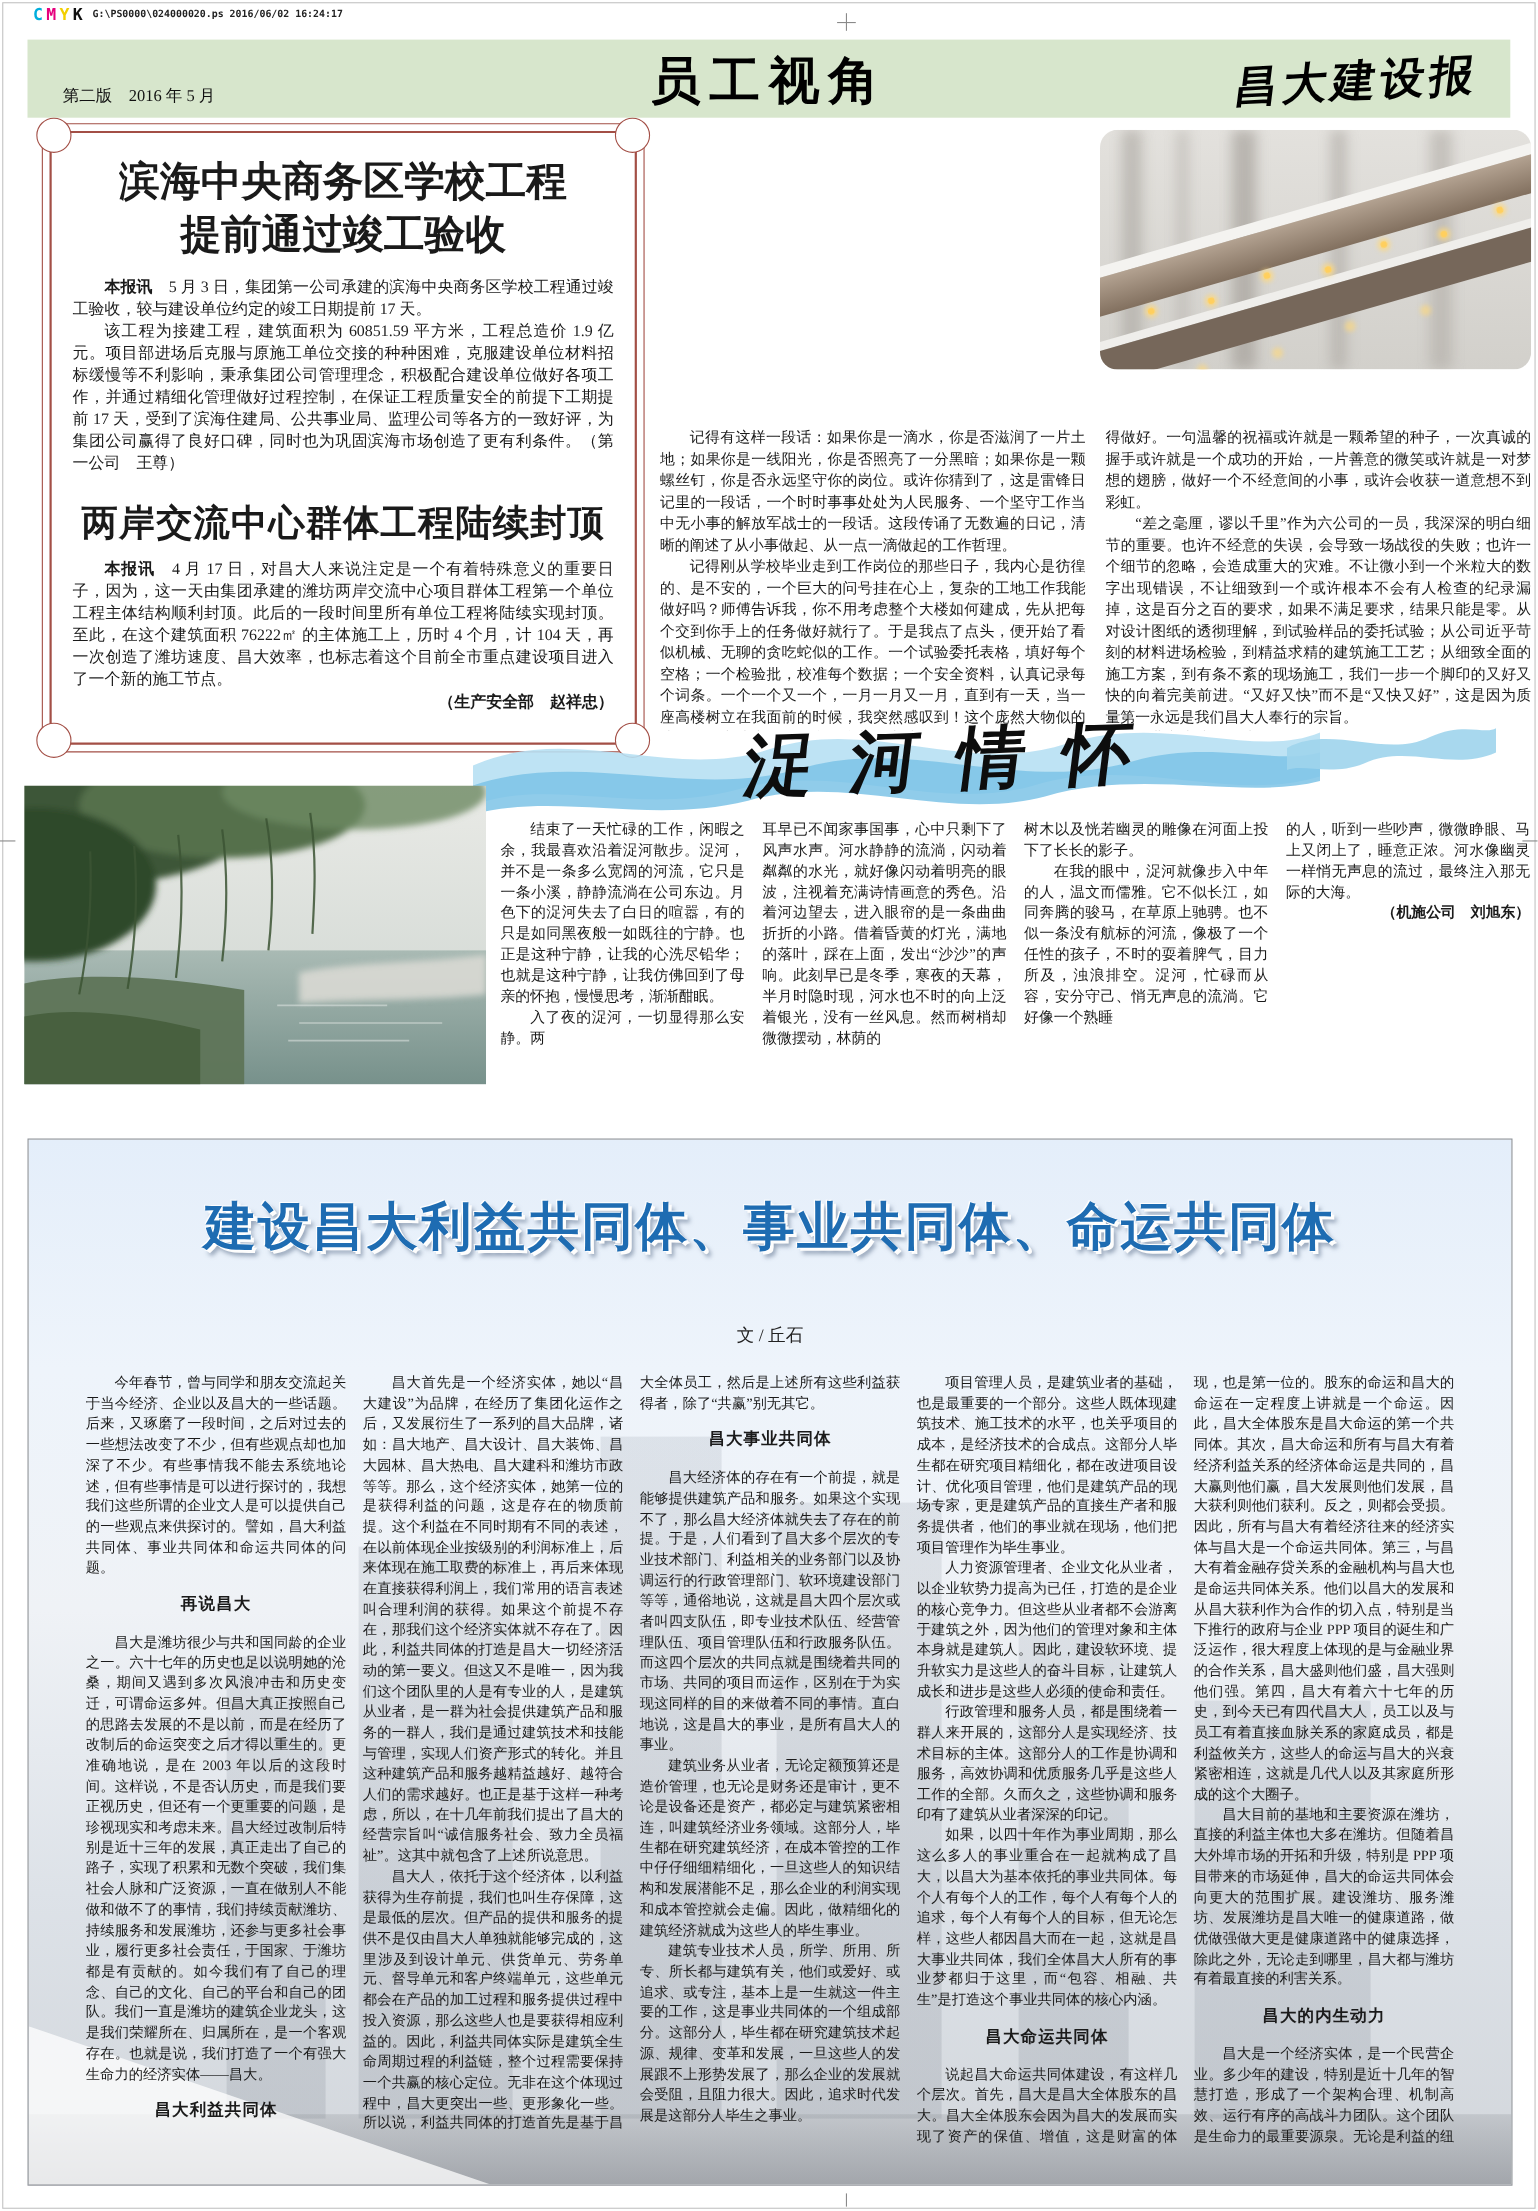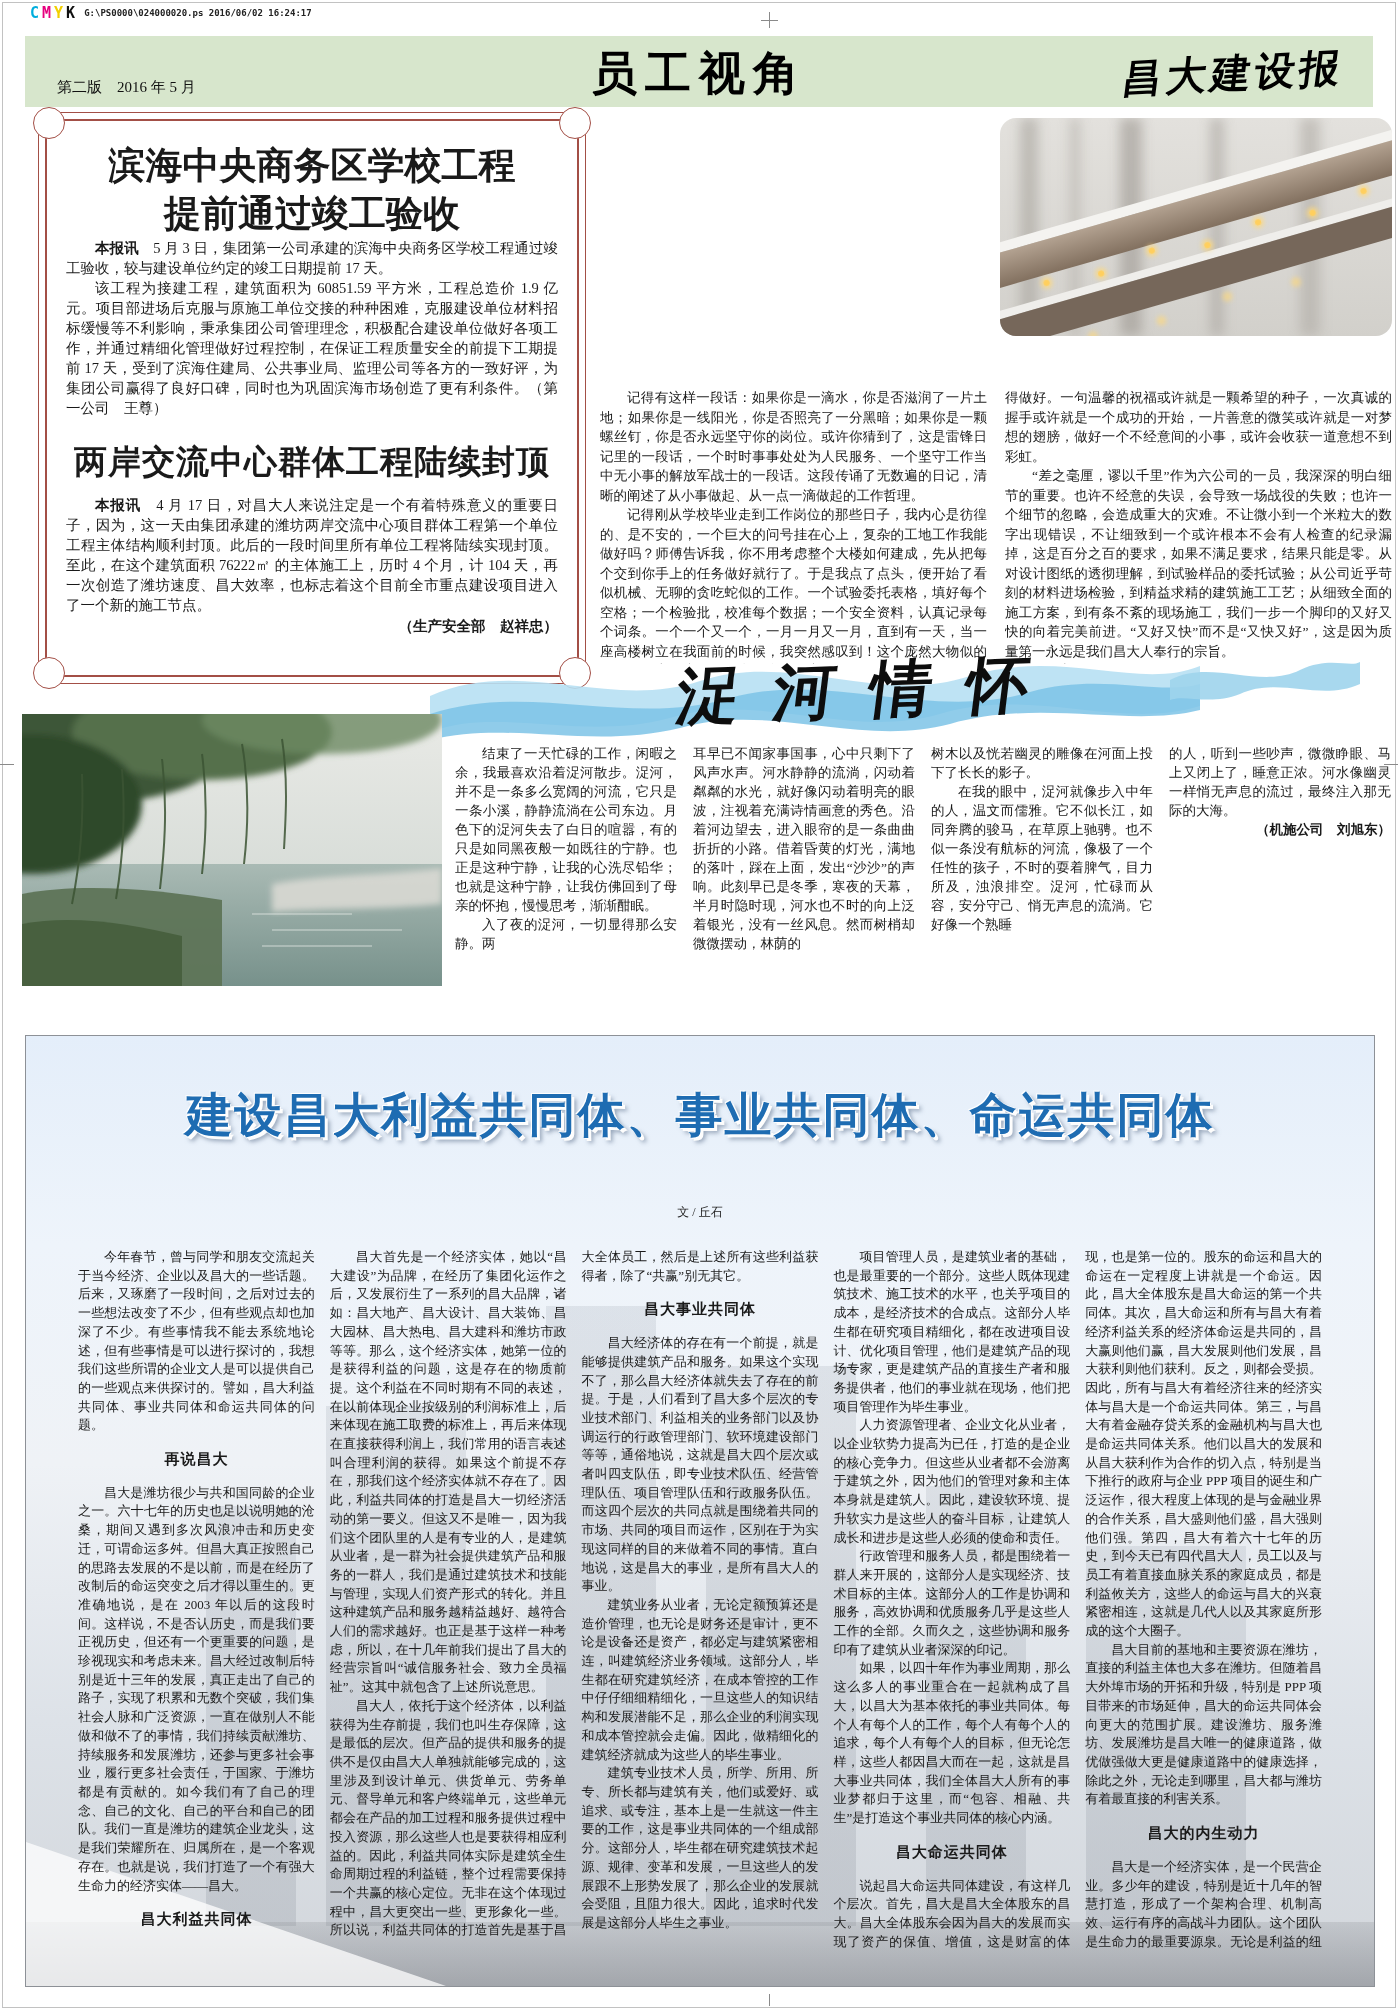--- a/index.html
+++ b/index.html
@@ -22,21 +22,21 @@
                  font-size:46px;letter-spacing:8px;color:#000;}
   .paper-name{position:absolute;right:30px;bottom:6px;font-weight:700;font-size:40px;
               letter-spacing:4px;transform:skewX(-10deg) rotate(-3deg);color:#000;}
 
   
   .redbox{position:absolute;left:38px;top:112px;width:548px;height:572px;}
   .rb-outer{position:absolute;inset:0;border:1px solid #a34f46;border-radius:6px;}
   .rb-inner{position:absolute;inset:7px;border:2px solid #a34f46;border-radius:4px;}
   .rb-dot{position:absolute;width:30px;height:30px;border:1px solid #a34f46;border-radius:50%;background:#fff;}
   .rb-content{position:absolute;left:28px;right:28px;top:16px;bottom:14px;overflow:hidden;}
-  .rb-content h1{text-align:center;font-weight:900;margin:0;}
+  .rb-content h1{text-align:center;font-weight:900;margin:13px;}
   .t1{font-size:37px;line-height:1.3;margin-top:14px !important;}
   .t2{font-size:33px;margin:22px 0 10px 0 !important;letter-spacing:1px;}
   .rb-content p{font-size:14.5px;line-height:20px;text-align:justify;text-indent:2em;margin:0;}
   .rb-byline{display:block;text-align:right;font-weight:bold;font-size:14.5px;line-height:22px;}
 
   
   .e1-title{position:absolute;left:606px;top:152px;width:390px;text-align:center;
             font-family:"Liberation Sans","DejaVu Sans",sans-serif;font-weight:900;color:#828282;
             font-size:47px;line-height:78px;letter-spacing:9px;text-shadow:0 0 2px #fff;}
   .photo1{position:absolute;left:1000px;top:118px;width:392px;height:218px;border-radius:16px;
@@ -66,21 +66,21 @@
   .fbg{position:absolute;inset:0;pointer-events:none;}
   .bld{position:absolute;bottom:60px;background:linear-gradient(180deg,rgba(125,135,148,.16),rgba(150,156,165,.30));}
   .road{position:absolute;left:0;right:0;bottom:0;height:64px;
         background:linear-gradient(180deg,rgba(140,143,148,.25),rgba(105,108,114,.45));}
   .swoosh{position:absolute;left:0;bottom:0;width:420px;height:180px;background:rgba(255,255,255,.75);
           clip-path:polygon(0 100%,0 20%,100% 100%);}
   .f-title{position:absolute;left:0;right:0;top:48px;text-align:center;z-index:2;
            font-family:"Liberation Sans","DejaVu Sans",sans-serif;font-weight:900;font-size:47px;
            color:#1e6cb2;letter-spacing:2px;
            text-shadow:1px 1px 0 #fff,-1px -1px 0 #fff,3px 3px 0 #fdfdfd,5px 5px 4px rgba(80,100,130,.55);}
-  .f-byline{position:absolute;left:0;right:0;top:168px;text-align:center;z-index:2;font-size:12px;color:#222;}
+  .f-byline{position:absolute;left:0;right:0;top:168px;text-align:center;z-index:2;font-size:16px;color:#222;}
   .f-cols{position:absolute;left:52px;top:212px;width:1244px;height:716px;z-index:2;
           column-count:5;column-gap:15px;column-fill:auto;
           font-size:13px;line-height:18.7px;text-align:justify;overflow:hidden;}
   .f-cols p{margin:0;text-indent:2em;}
   .f-cols h3{margin:15px 0;text-align:center;font-size:15px;letter-spacing:1px;
              font-family:"Liberation Sans","DejaVu Sans",sans-serif;font-weight:700;}
 </style>
 </head>
 <body>
 

